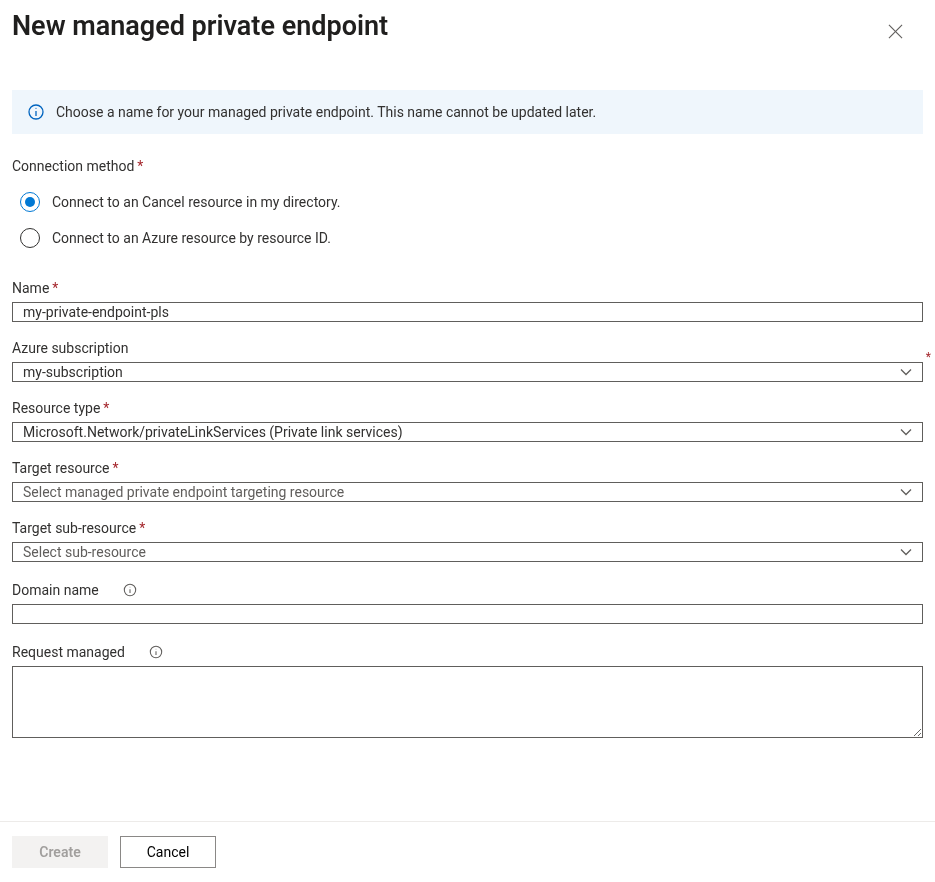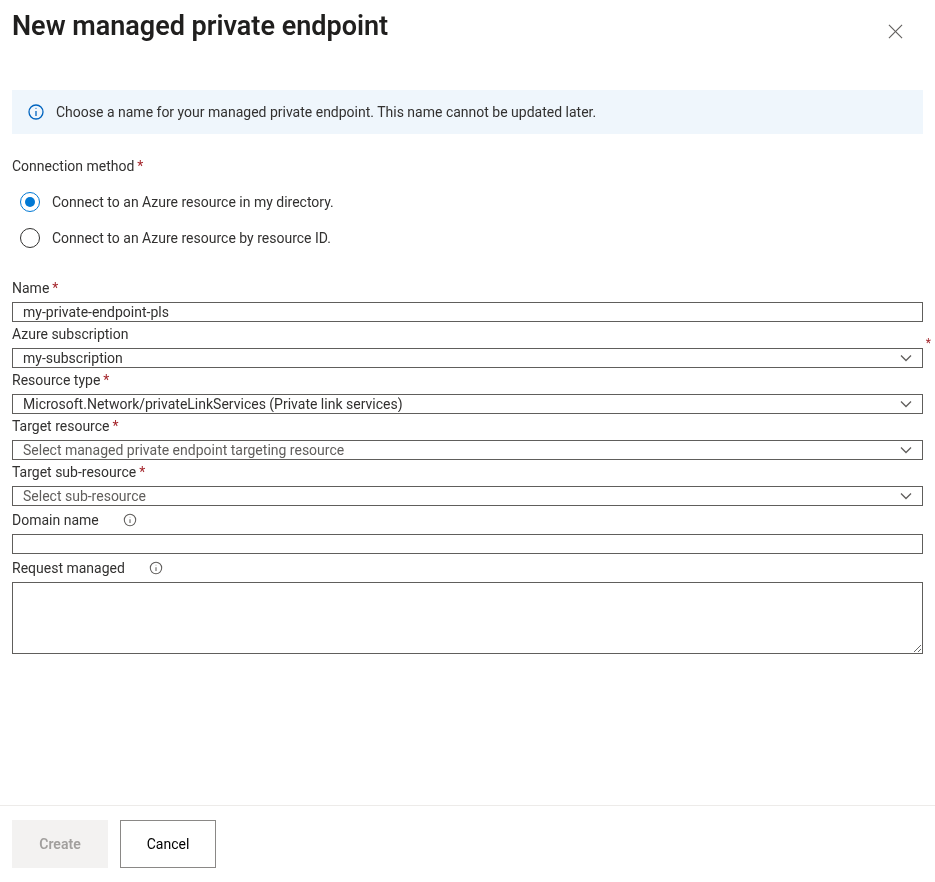--- a/index.html
+++ b/index.html
@@ -76,21 +76,21 @@
   }
   .radio.checked { border-color: #0078d4; }
   .radio.checked::after {
     content: "";
     position: absolute;
     left: 4px; top: 4px;
     width: 10px; height: 10px;
     border-radius: 50%;
     background: #0078d4;
   }
-  .form-group { margin-bottom: 4px; }
+  .form-group { margin-bottom: 18px; }
   .text-input, .combo, textarea.text-input {
     width: 100%;
     border: 1px solid #605e5c;
     font-size: 14px;
     font-family: inherit;
     padding: 6px 10px;
     height: 20px;
     background: #fff;
     color: #323130;
   }
@@ -120,21 +120,21 @@
     display: inline-flex;
   }
   .mini-info svg { width:14px; height:14px; }
   .footer {
     border-top: 1px solid #edebe9;
     padding: 14px 12px;
     display: flex; gap: 12px;
   }
   .btn {
     min-width: 96px;
-    height: 48px;
+    height: 32px;
     padding: 0 16px;
     font-size: 14px;
     font-family: inherit;
     cursor: pointer;
     border: 1px solid #8a8886;
     background: #fff;
   }
   .btn.primary {
     background: #f3f2f1;
     border-color: #f3f2f1;
@@ -172,21 +172,21 @@
       </span>
       <span>Choose a name for your managed private endpoint. This name cannot be updated later.</span>
     </div>
 
     <div class="field-label">
       <span>Connection method</span><span class="req">*</span>
     </div>
     <div class="radio-group">
       <div class="radio-row">
         <span class="radio checked"></span>
-        <span>Connect to an Azure resource in my directory.</span>
+        <span>Connect to an Cancel resource in my directory.</span>
       </div>
       <div class="radio-row">
         <span class="radio"></span>
         <span>Connect to an Azure resource by resource ID.</span>
       </div>
     </div>
 
     <div class="form-group">
       <div class="field-label">
         <span>Name</span><span class="req">*</span>

